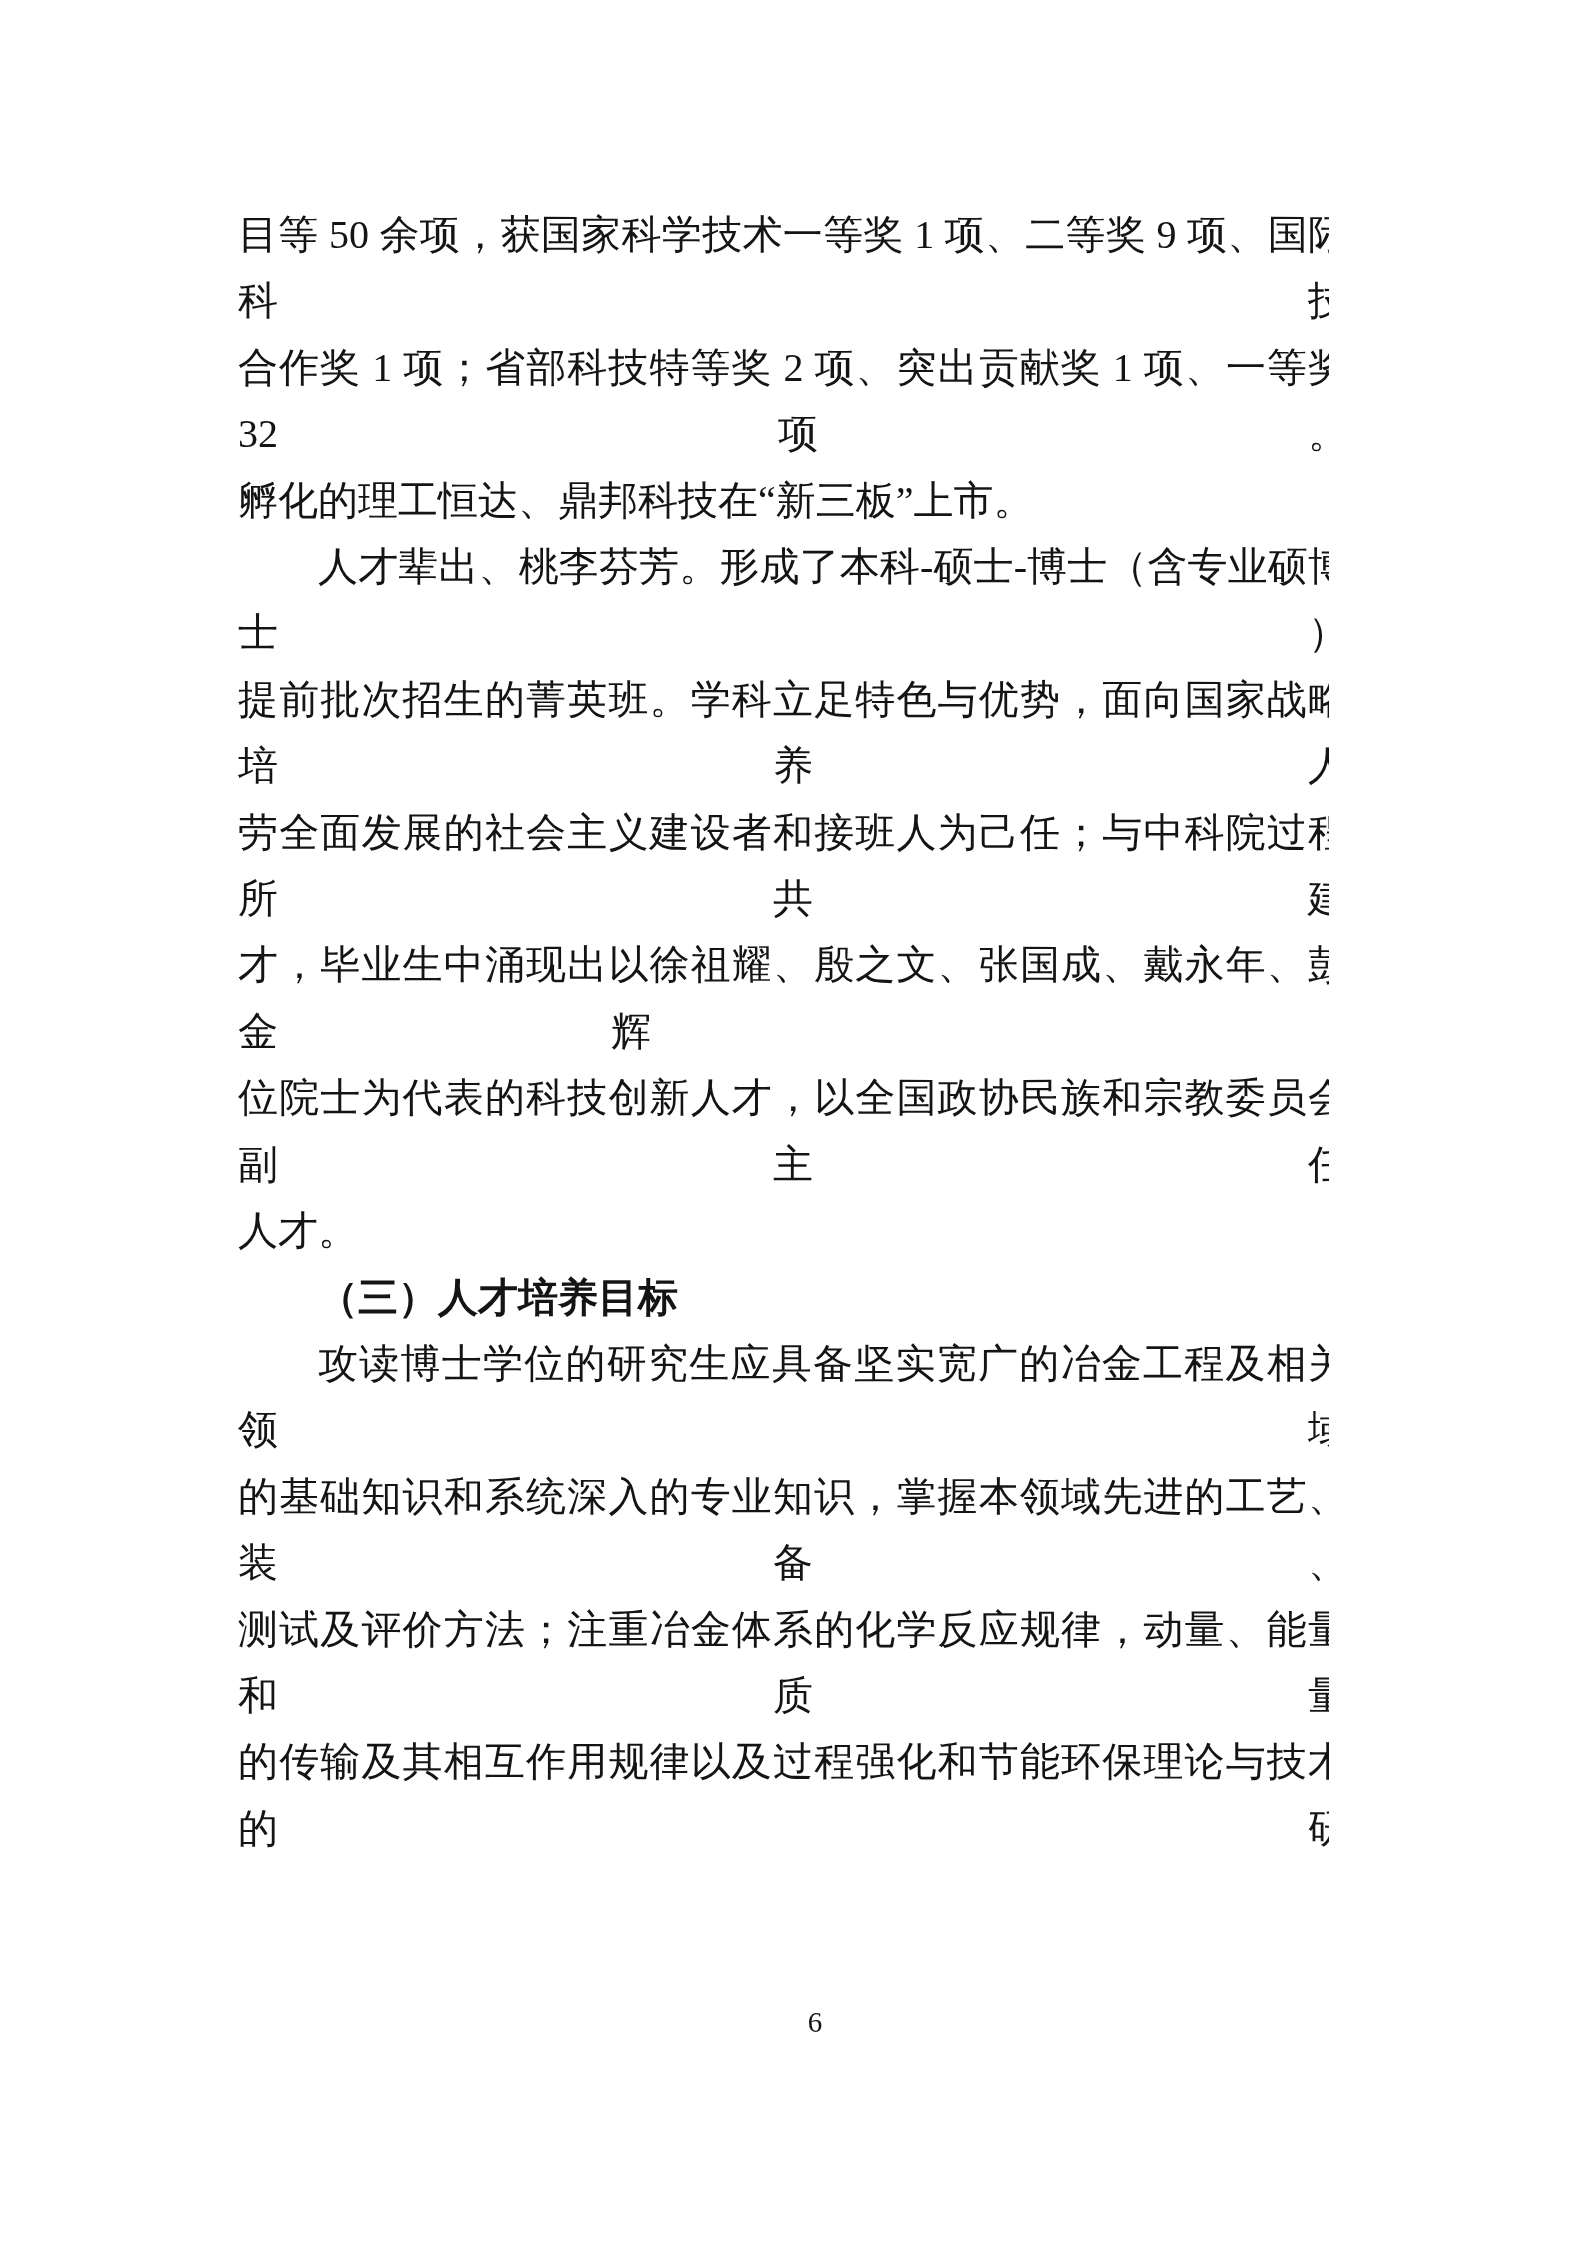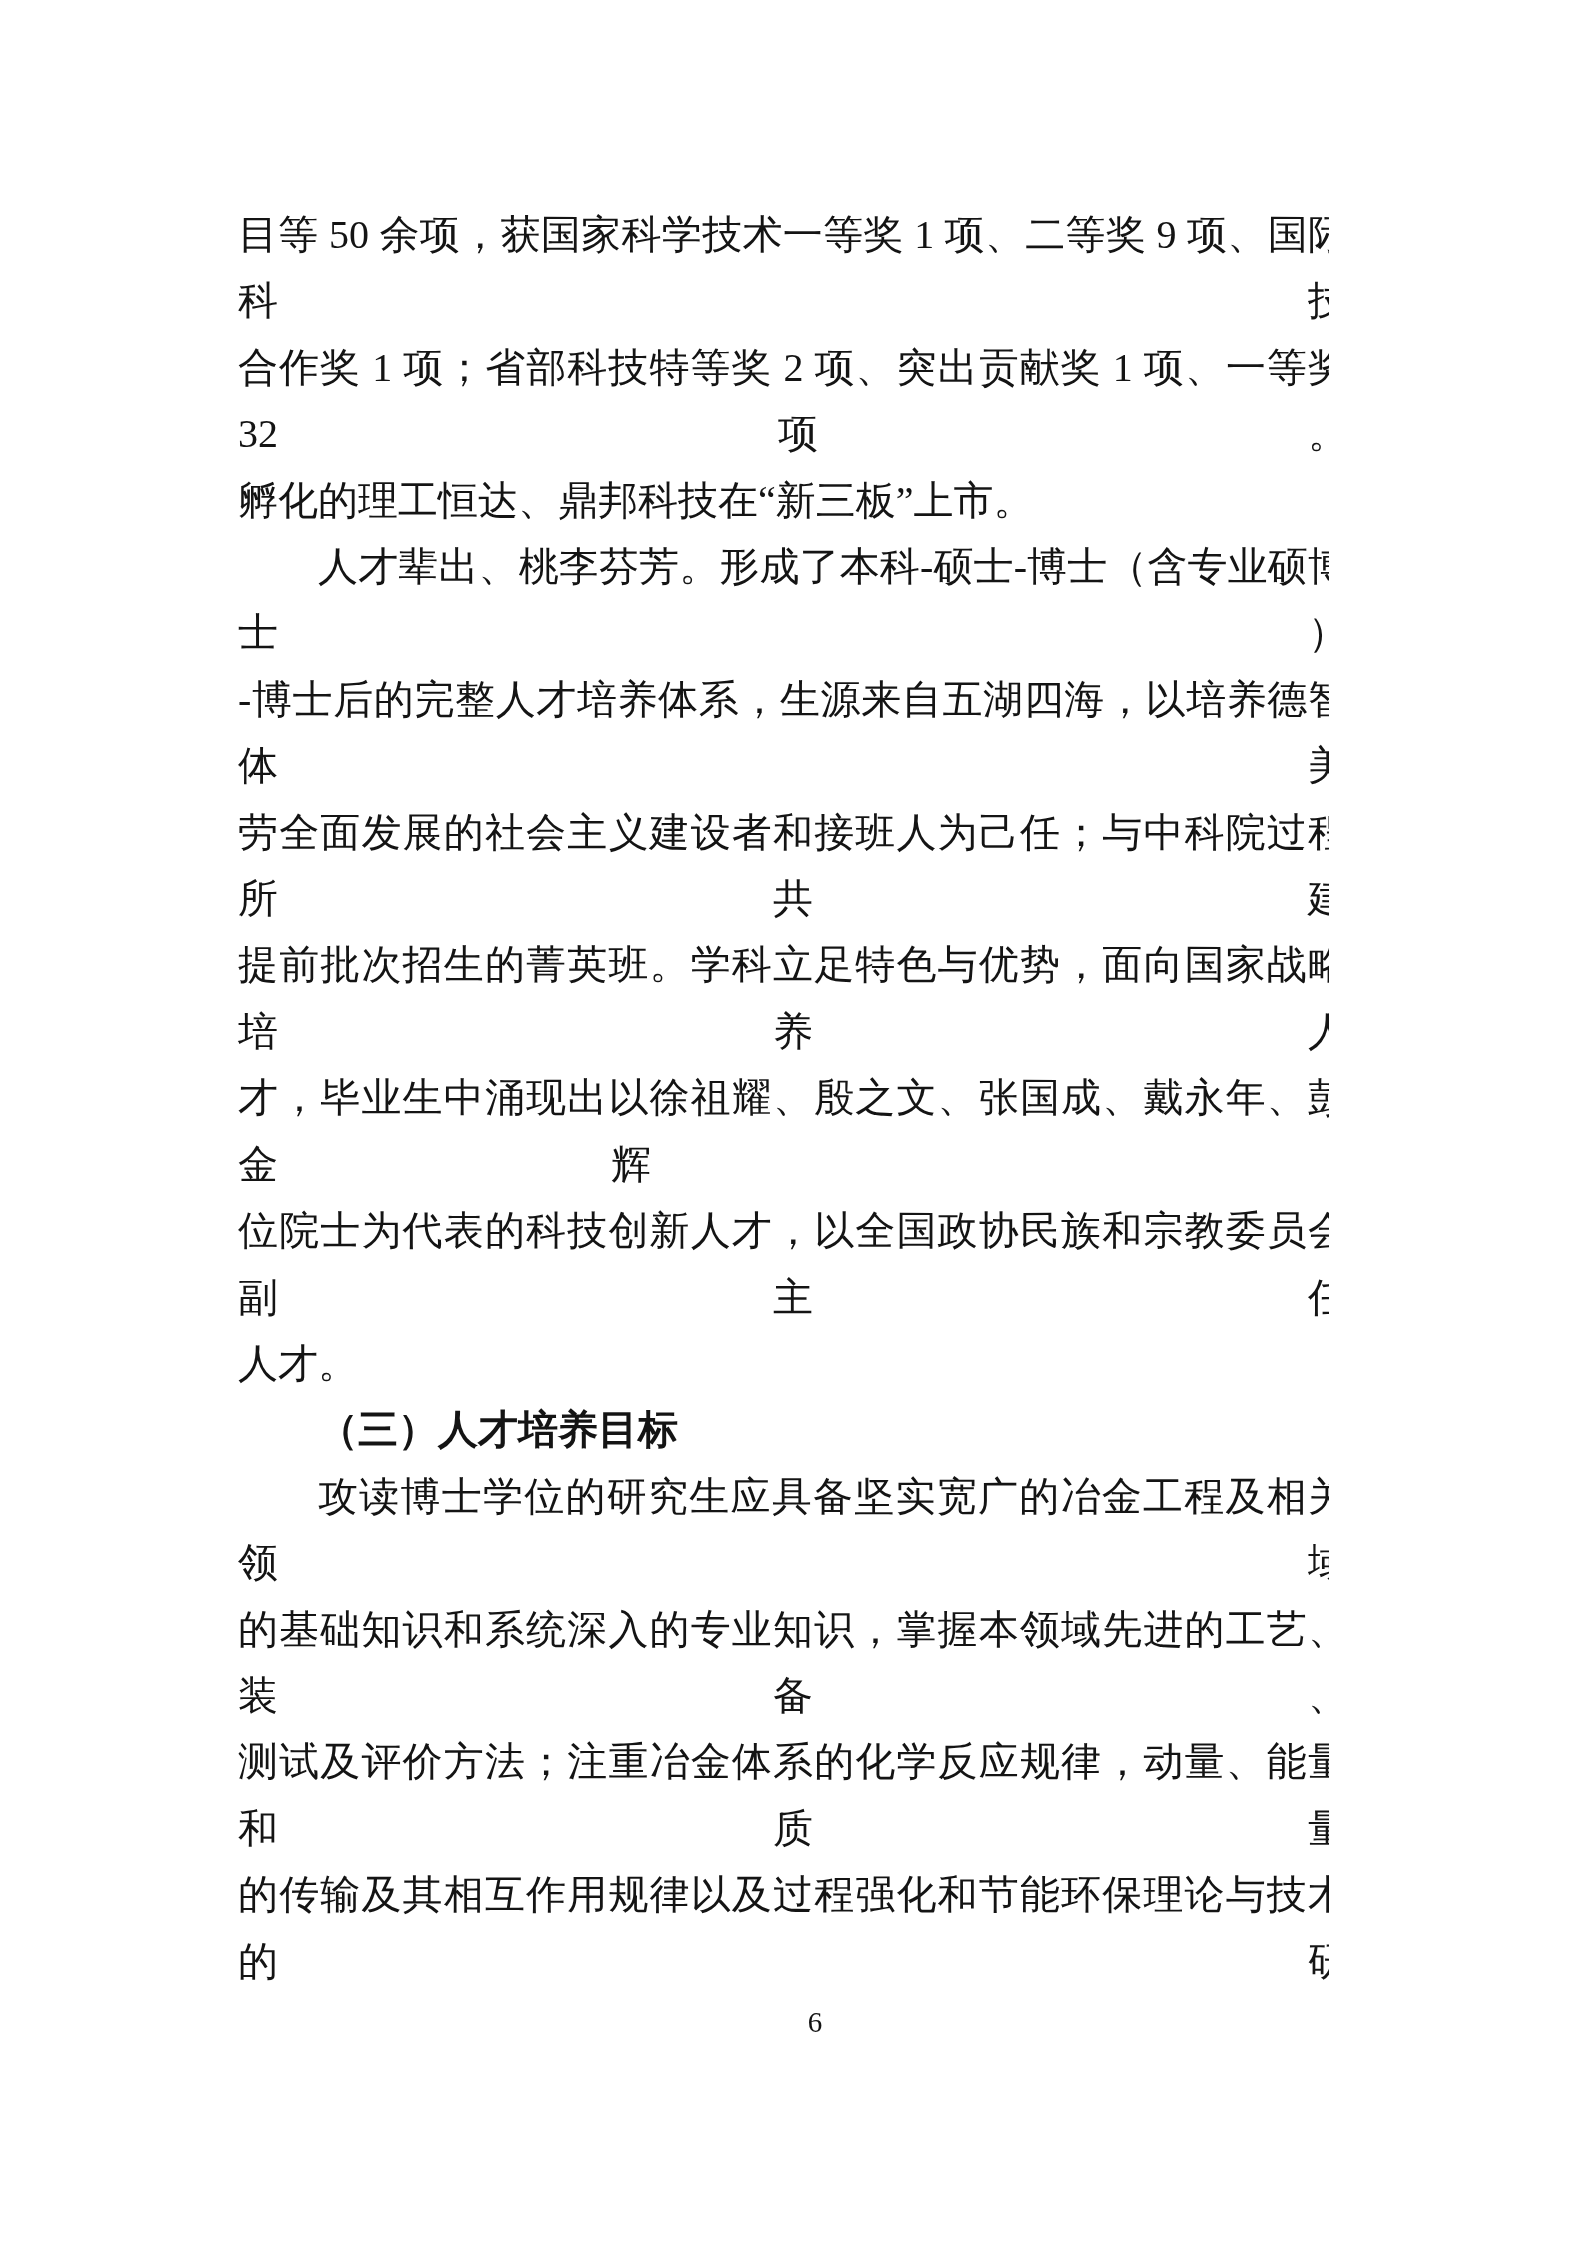--- a/index.html
+++ b/index.html
@@ -54,23 +54,22 @@
 </style>
 </head>
 <body>
 
 <div class="page">
   <div class="text-block">
       <div class="line justify">目等 50 余项，获国家科学技术一等奖 1 项、二等奖 9 项、国际科技</div>
       <div class="line justify">合作奖 1 项；省部科技特等奖 2 项、突出贡献奖 1 项、一等奖 32 项。</div>
       <div class="line end">孵化的理工恒达、鼎邦科技在“新三板”上市。</div>
       <div class="line justify indent">人才辈出、桃李芬芳。形成了本科-硕士-博士（含专业硕博士）</div>
-      <div class="line justify">-博士后的完整人才培养体系，生源来自五湖四海，以培养德智体美</div>
+      <div class="line justify">提前批次招生的菁英班。学科立足特色与优势，面向国家战略培养人</div>
       <div class="line justify">劳全面发展的社会主义建设者和接班人为己任；与中科院过程所共建</div>
-      <div class="line justify">提前批次招生的菁英班。学科立足特色与优势，面向国家战略培养人</div>
       <div class="line justify">才，毕业生中涌现出以徐祖耀、殷之文、张国成、戴永年、彭金辉 5</div>
       <div class="line justify">位院士为代表的科技创新人才，以全国政协民族和宗教委员会副主任</div>
       <div class="line end">人才。</div>
       <div class="line heading">（三）人才培养目标</div>
       <div class="line justify indent">攻读博士学位的研究生应具备坚实宽广的冶金工程及相关领域</div>
       <div class="line justify">的基础知识和系统深入的专业知识，掌握本领域先进的工艺、装备、</div>
       <div class="line justify">测试及评价方法；注重冶金体系的化学反应规律，动量、能量和质量</div>
       <div class="line justify">的传输及其相互作用规律以及过程强化和节能环保理论与技术的研</div>
     </div>
   <div class="page-number">6</div>

